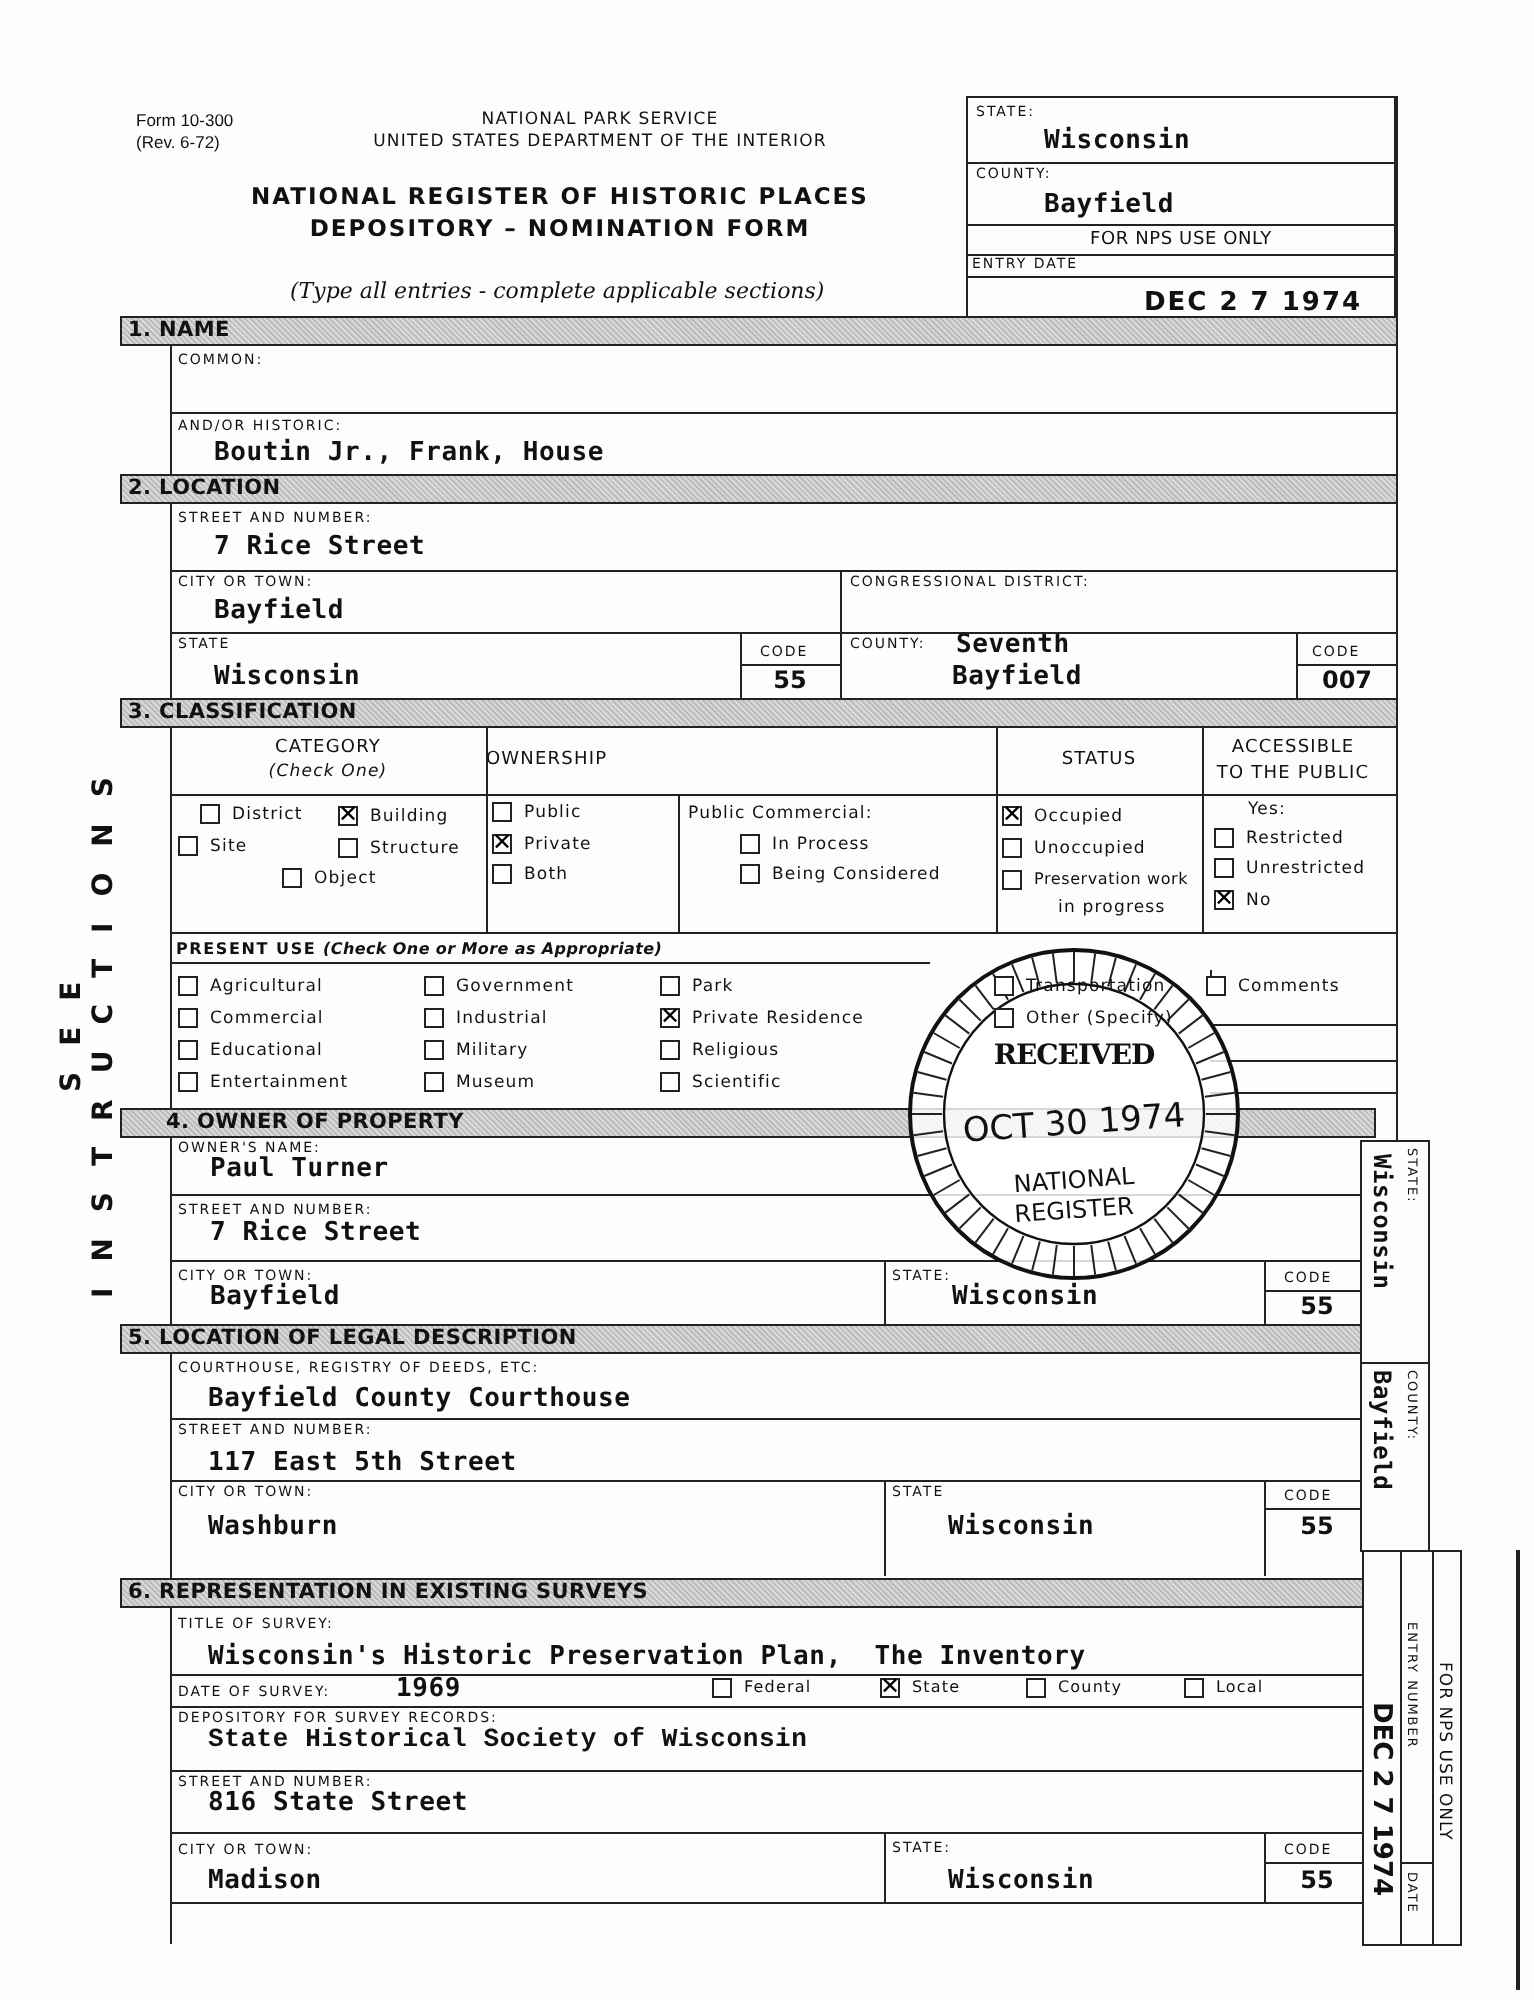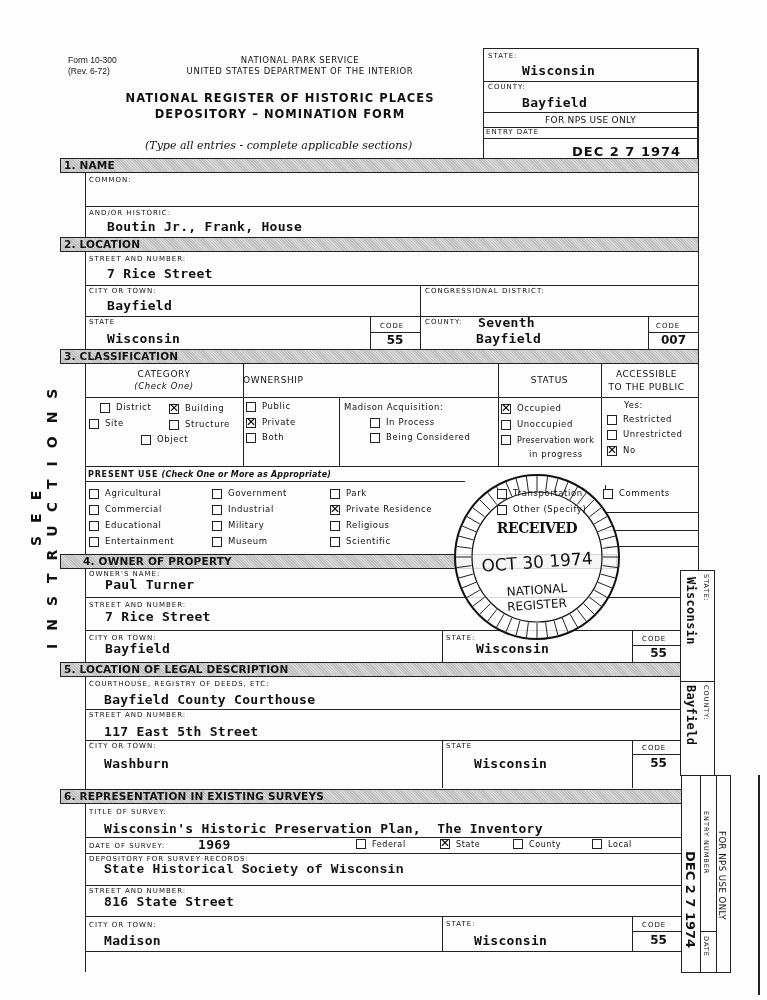--- a/index.html
+++ b/index.html
@@ -106,21 +106,21 @@
 
 <div class="abs opt" style="left:100px;top:402px;"><span class="cb"></span><span>District</span></div>
 <div class="abs opt" style="left:169px;top:403px;"><span class="cb on"></span><span>Building</span></div>
 <div class="abs opt" style="left:89px;top:418px;"><span class="cb"></span><span>Site</span></div>
 <div class="abs opt" style="left:169px;top:419px;"><span class="cb"></span><span>Structure</span></div>
 <div class="abs opt" style="left:141px;top:434px;"><span class="cb"></span><span>Object</span></div>
 
 <div class="abs opt" style="left:246px;top:401px;"><span class="cb"></span><span>Public</span></div>
 <div class="abs opt" style="left:246px;top:417px;"><span class="cb on"></span><span>Private</span></div>
 <div class="abs opt" style="left:246px;top:432px;"><span class="cb"></span><span>Both</span></div>
-<div class="abs opt" style="left:344px;top:402px;">Madison Acquisition:</div>
+<div class="abs opt" style="left:344px;top:402px;">Public Commercial:</div>
 <div class="abs opt" style="left:370px;top:417px;"><span class="cb"></span><span>In Process</span></div>
 <div class="abs opt" style="left:370px;top:432px;"><span class="cb"></span><span>Being Considered</span></div>
 
 <div class="abs opt" style="left:501px;top:403px;"><span class="cb on"></span><span>Occupied</span></div>
 <div class="abs opt" style="left:501px;top:419px;"><span class="cb"></span><span>Unoccupied</span></div>
 <div class="abs opt" style="left:501px;top:435px;font-size:8px;letter-spacing:0.3px;"><span class="cb"></span><span>Preservation work</span></div>
 <div class="abs opt" style="left:529px;top:449px;">in progress</div>
 
 <div class="abs opt" style="left:624px;top:400px;">Yes:</div>
 <div class="abs opt" style="left:607px;top:414px;"><span class="cb"></span><span>Restricted</span></div>
@@ -132,21 +132,21 @@
   <span style="font-style:italic;font-weight:bold;letter-spacing:0.2px;">(Check One or More as Appropriate)</span>
 </div>
 <div class="abs line" style="left:85px;top:481px;width:380px;height:1px;"></div>
 <div id="present-use-grid"></div>
 
 <div class="abs line" style="left:605px;top:485px;width:1px;height:12px;"></div>
 <div class="abs line" style="left:605px;top:512px;width:93px;height:1px;"></div>
 <div class="abs line" style="left:605px;top:530px;width:93px;height:1px;"></div>
 <div class="abs line" style="left:605px;top:546px;width:93px;height:1px;"></div>
 
-<div class="abs hl sechead" style="left:60px;top:554px;width:557px;padding-left:22px;">4. OWNER OF PROPERTY</div>
+<div class="abs hl sechead" style="left:60px;top:554px;width:628px;padding-left:22px;">4. OWNER OF PROPERTY</div>
 <div class="abs lbl" style="left:89px;top:570px;">OWNER'S NAME:</div>
 <div class="abs type" style="left:105px;top:577px;">Paul Turner</div>
 <div class="abs line" style="left:85px;top:597px;width:600px;height:1px;"></div>
 <div class="abs lbl" style="left:89px;top:601px;">STREET AND NUMBER:</div>
 <div class="abs type" style="left:105px;top:609px;">7 Rice Street</div>
 <div class="abs line" style="left:85px;top:630px;width:600px;height:1px;"></div>
 <div class="abs lbl" style="left:89px;top:634px;">CITY OR TOWN:</div>
 <div class="abs type" style="left:105px;top:641px;">Bayfield</div>
 <div class="abs line" style="left:442px;top:630px;width:1px;height:32px;"></div>
 <div class="abs lbl" style="left:446px;top:634px;">STATE:</div>

